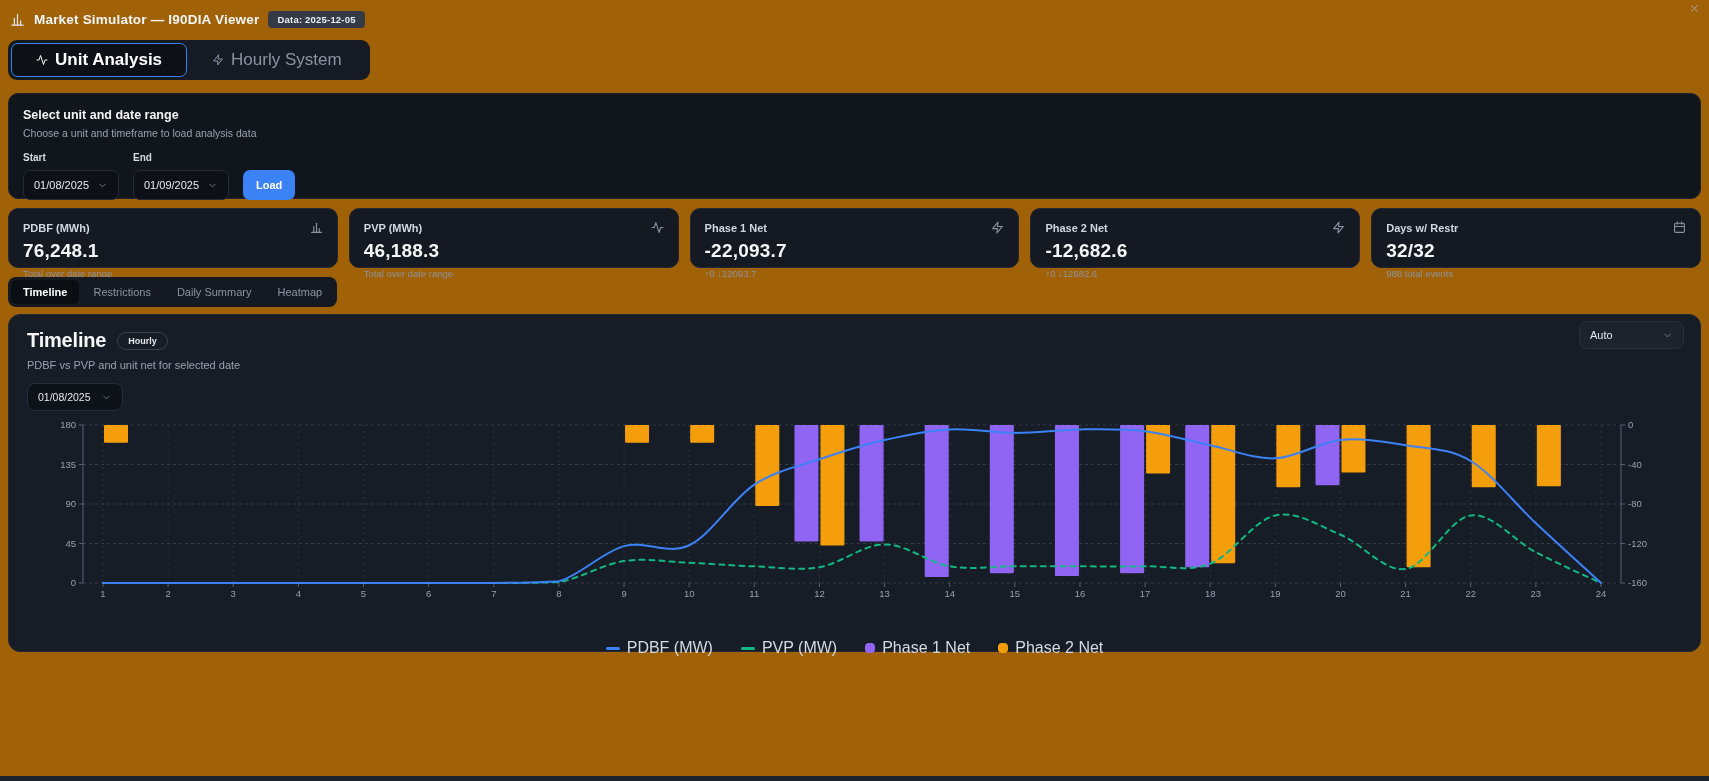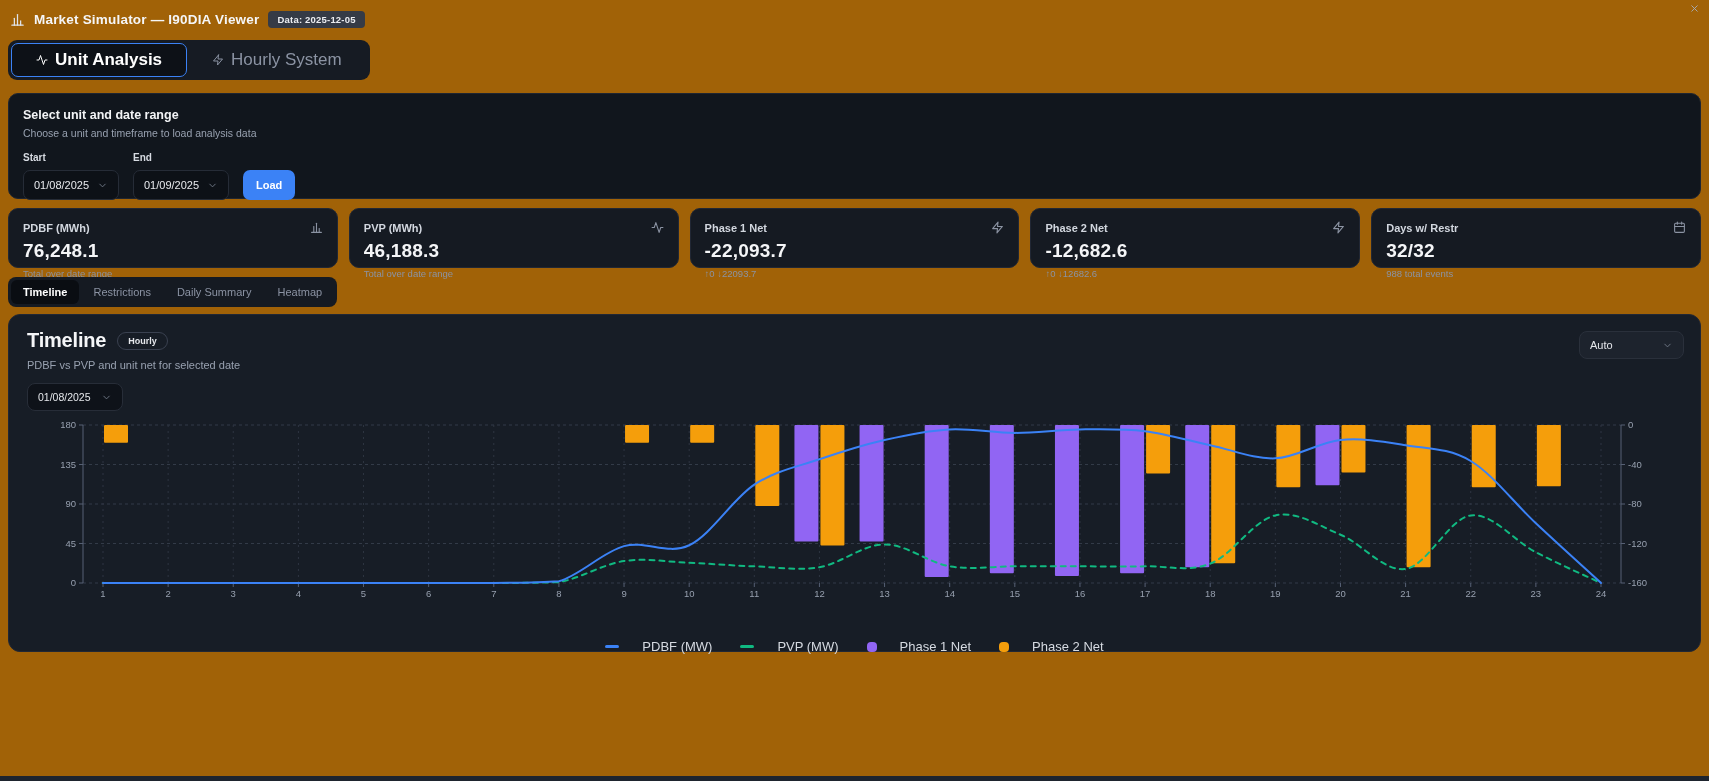--- a/index.html
+++ b/index.html
@@ -47,32 +47,32 @@
   .stabs{display:inline-flex;margin:9px 0 0 8px;background:#151a22;border-radius:8px;padding:3px;gap:2px;}
   .stab{padding:6px 12px;font-size:11px;color:#8b93a3;border-radius:6px;cursor:pointer;}
   .stab.active{background:#0a0d12;color:#fff;font-weight:bold;}
   
   .chartcard{position:relative;margin:7px 8px 0;background:#171d26;border:1px solid #212734;
              border-radius:12px;padding:14px 18px;height:338px;box-sizing:border-box;}
   .ctr{display:flex;align-items:center;gap:11px;}
   .ctitle{font-size:20px;font-weight:bold;color:#f5f6f8;letter-spacing:-.2px;}
   .hbadge{border:1px solid #3a4150;border-radius:999px;padding:3px 10px;font-size:9px;
           font-weight:bold;color:#e5e7eb;}
-  .modesel{position:absolute;top:16px;right:16px;width:105px;height:28px;background:#1d232d;
+  .modesel{position:absolute;top:6px;right:16px;width:105px;height:28px;background:#1d232d;
            border:1px solid #2a303b;border-radius:8px;display:flex;align-items:center;
            justify-content:space-between;padding:0 10px;font-size:11px;box-sizing:border-box;cursor:pointer;}
   .modesel .ic{width:11px;height:11px;color:#717a88;}
   .csub{font-size:11px;color:#98a1b0;margin-top:7px;}
   .datesel{width:96px;height:28px;margin-top:12px;background:#0e1219;border:1px solid #272d38;
            border-radius:8px;display:flex;align-items:center;justify-content:space-between;
            padding:0 10px;font-size:10.5px;box-sizing:border-box;cursor:pointer;}
   .datesel .ic{width:11px;height:11px;color:#717a88;}
   #chart{display:block;margin-top:4px;font-family:inherit;}
   .legend{display:flex;justify-content:center;align-items:center;gap:28px;margin-top:2px;}
-  .litem{display:flex;align-items:center;gap:23px;font-size:13px;color:#d6dae1;cursor:pointer;}
+  .litem{display:flex;align-items:center;gap:7px;font-size:16px;color:#d6dae1;cursor:pointer;}
   .sw-line{width:14px;height:3px;border-radius:2px;}
   .sw-dot{width:10px;height:10px;border-radius:4px;}
   .bstrip{position:absolute;left:0;right:0;bottom:0;height:5px;background:#1e242e;}
 </style>
 </head>
 <body>
 
 <div class="app">
 
   <div class="close ic">

